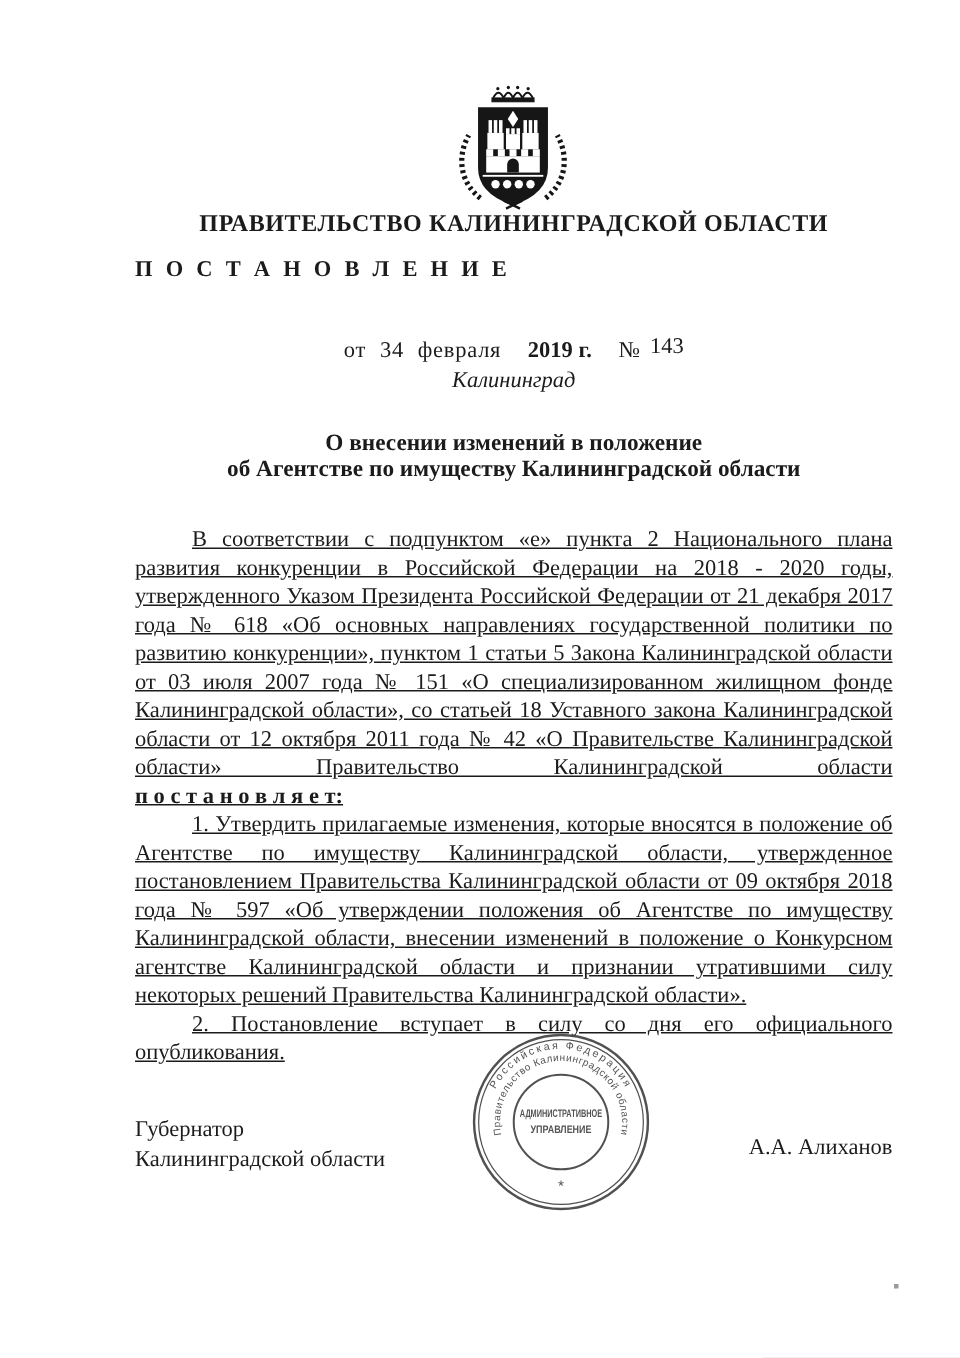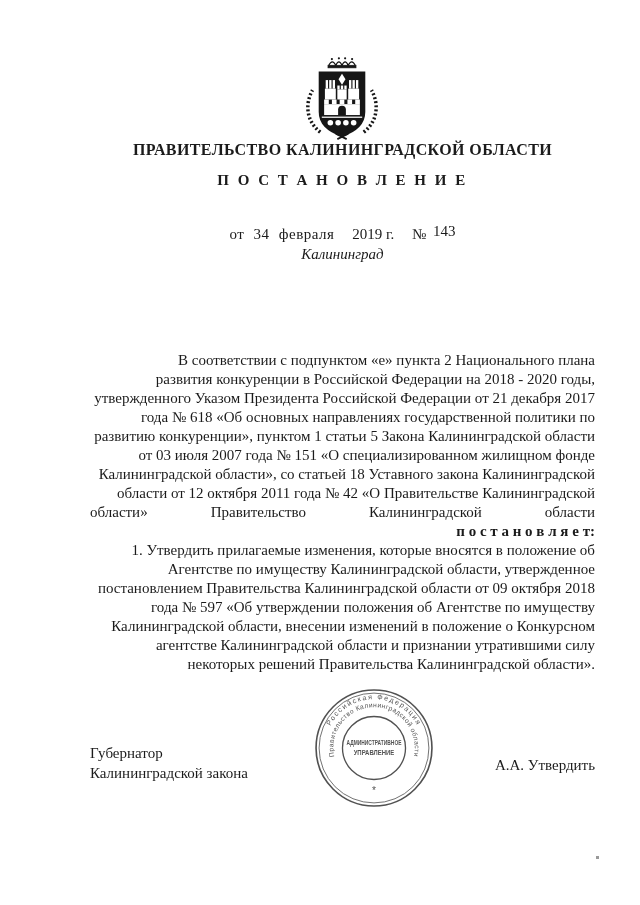--- a/index.html
+++ b/index.html
@@ -8,30 +8,30 @@
     width:640px;height:905px;
     margin:0 auto;
     background:#ffffff;
     font-family:"Liberation Serif","DejaVu Serif",serif;
     color:#1b1b1b;
     overflow:hidden;
   }
   .col{position:absolute;left:90px;width:505px;}
   .arms{position:absolute;top:56px;left:342px;transform:translateX(-50%);}
   .org-name{top:141px;text-align:center;font-weight:bold;font-size:16px;letter-spacing:.4px;}
-  .doc-type{top:172px;text-align:center;font-weight:bold;font-size:15px;letter-spacing:2.5px;}
+  .doc-type{top:172px;font-weight:bold;font-size:15px;letter-spacing:2.5px;}
   .date-line{top:226px;text-align:center;font-size:15px;}
   .date-line .d-prefix{word-spacing:5px;letter-spacing:.5px;}
-  .date-line .d-year{margin-left:14px;}
+  .date-line .d-year{margin-left:14px;font-weight:bold;}
   .date-line .d-nosign{margin-left:14px;}
   .date-line .d-number{position:relative;top:-3px;margin-left:3px;}
   .city{top:246px;text-align:center;font-size:15px;font-style:italic;}
   .doc-title{top:287px;text-align:center;font-weight:bold;font-size:15.5px;line-height:17px;}
-  .body-text{top:351px;font-size:15px;line-height:19px;text-align:justify;}
-  .body-text p{margin:0;text-align:right;}
+  .body-text{top:351px;font-size:15px;line-height:19px;text-align:justify;text-decoration:underline;}
+  .body-text p{margin:0;}
   .p-preamble{text-indent:38px;text-align-last:justify;}
   .p-resolves{font-weight:bold;text-align:left;}
   .p-item{text-indent:38px;}
   .sig-block{top:740px;height:110px;font-size:15px;}
   .sig-left{position:absolute;left:0;top:3px;line-height:20px;}
   .sig-name{position:absolute;right:0;top:17px;}
   .stamp{position:absolute;left:223px;top:-53px;width:122px;height:122px;}
   .speck{position:absolute;left:596px;top:856px;width:3px;height:3px;background:#9a9a9a;}
 </style>
 </head>
@@ -97,31 +97,36 @@
   <div class="col doc-type">П О С Т А Н О В Л Е Н И Е</div>
 
   <div class="col date-line">
     <span class="d-prefix">от 34 февраля</span>
     <span class="d-year">2019 г.</span>
     <span class="d-nosign">№</span>
     <span class="d-number">143</span>
   </div>
   <div class="col city">Калининград</div>
 
+  <div class="col doc-title">
+    <div>О внесении изменений в положение</div>
+    <div>об Агентстве по имуществу Калининградской области</div>
+  </div>
 
   <div class="col body-text">
     <p class="p-preamble">В соответствии с подпунктом «е» пункта 2 Национального плана развития конкуренции в Российской Федерации на 2018 - 2020 годы, утвержденного Указом Президента Российской Федерации от 21 декабря 2017 года № 618 «Об основных направлениях государственной политики по развитию конкуренции», пунктом 1 статьи 5 Закона Калининградской области от 03 июля 2007 года № 151 «О специализированном жилищном фонде Калининградской области», со статьей 18 Уставного закона Калининградской области от 12 октября 2011 года № 42 «О Правительстве Калининградской области» Правительство Калининградской области</p>
     <p class="p-resolves">п о с т а н о в л я е т:</p>
     <p class="p-item">1. Утвердить прилагаемые изменения, которые вносятся в положение об Агентстве по имуществу Калининградской области, утвержденное постановлением Правительства Калининградской области от 09 октября 2018 года № 597 «Об утверждении положения об Агентстве по имуществу Калининградской области, внесении изменений в положение о Конкурсном агентстве Калининградской области и признании утратившими силу некоторых решений Правительства Калининградской области».</p>
+    <p class="p-item">2. Постановление вступает в силу со дня его официального опубликования.</p>
   </div>
 
   <div class="col sig-block">
     <div class="sig-left">
       <div>Губернатор</div>
-      <div>Калининградской закона</div>
+      <div>Калининградской области</div>
     </div>
 
     <svg class="stamp" viewBox="0 0 120 120" xmlns="http://www.w3.org/2000/svg" font-family="Liberation Sans, DejaVu Sans, sans-serif" opacity="0.88">
       <defs>
         <path id="arcOuter" d="M 14.9 76.4 A 48 48 0 1 1 105.1 76.4"></path>
         <path id="arcInner" d="M 29.4 85.7 A 40 40 0 1 1 90.6 85.7"></path>
       </defs>
       <circle cx="60" cy="60" r="57" fill="none" stroke="#3a3a3a" stroke-width="1.6"></circle>
       <circle cx="60" cy="60" r="54" fill="none" stroke="#3a3a3a" stroke-width="0.8"></circle>
       <circle cx="60" cy="60" r="31" fill="none" stroke="#3a3a3a" stroke-width="1.3"></circle>
@@ -129,17 +134,17 @@
         <textPath href="#arcOuter" startOffset="50%" text-anchor="middle">Российская Федерация</textPath>
       </text>
       <text font-size="6.6" letter-spacing="0.4" fill="#3a3a3a">
         <textPath href="#arcInner" startOffset="50%" text-anchor="middle">Правительство Калининградской области</textPath>
       </text>
       <text x="60" y="57" text-anchor="middle" font-size="7.2" font-weight="bold" fill="#3a3a3a" textLength="54" lengthAdjust="spacingAndGlyphs">АДМИНИСТРАТИВНОЕ</text>
       <text x="60" y="67" text-anchor="middle" font-size="7.2" font-weight="bold" fill="#3a3a3a" textLength="40" lengthAdjust="spacingAndGlyphs">УПРАВЛЕНИЕ</text>
       <text x="60" y="105" text-anchor="middle" font-size="10" fill="#3a3a3a">*</text>
     </svg>
 
-    <div class="sig-name">А.А. Утвердить</div>
+    <div class="sig-name">А.А. Алиханов</div>
   </div>
 
   <div class="speck"></div>
 </div>
 
 </body></html>

